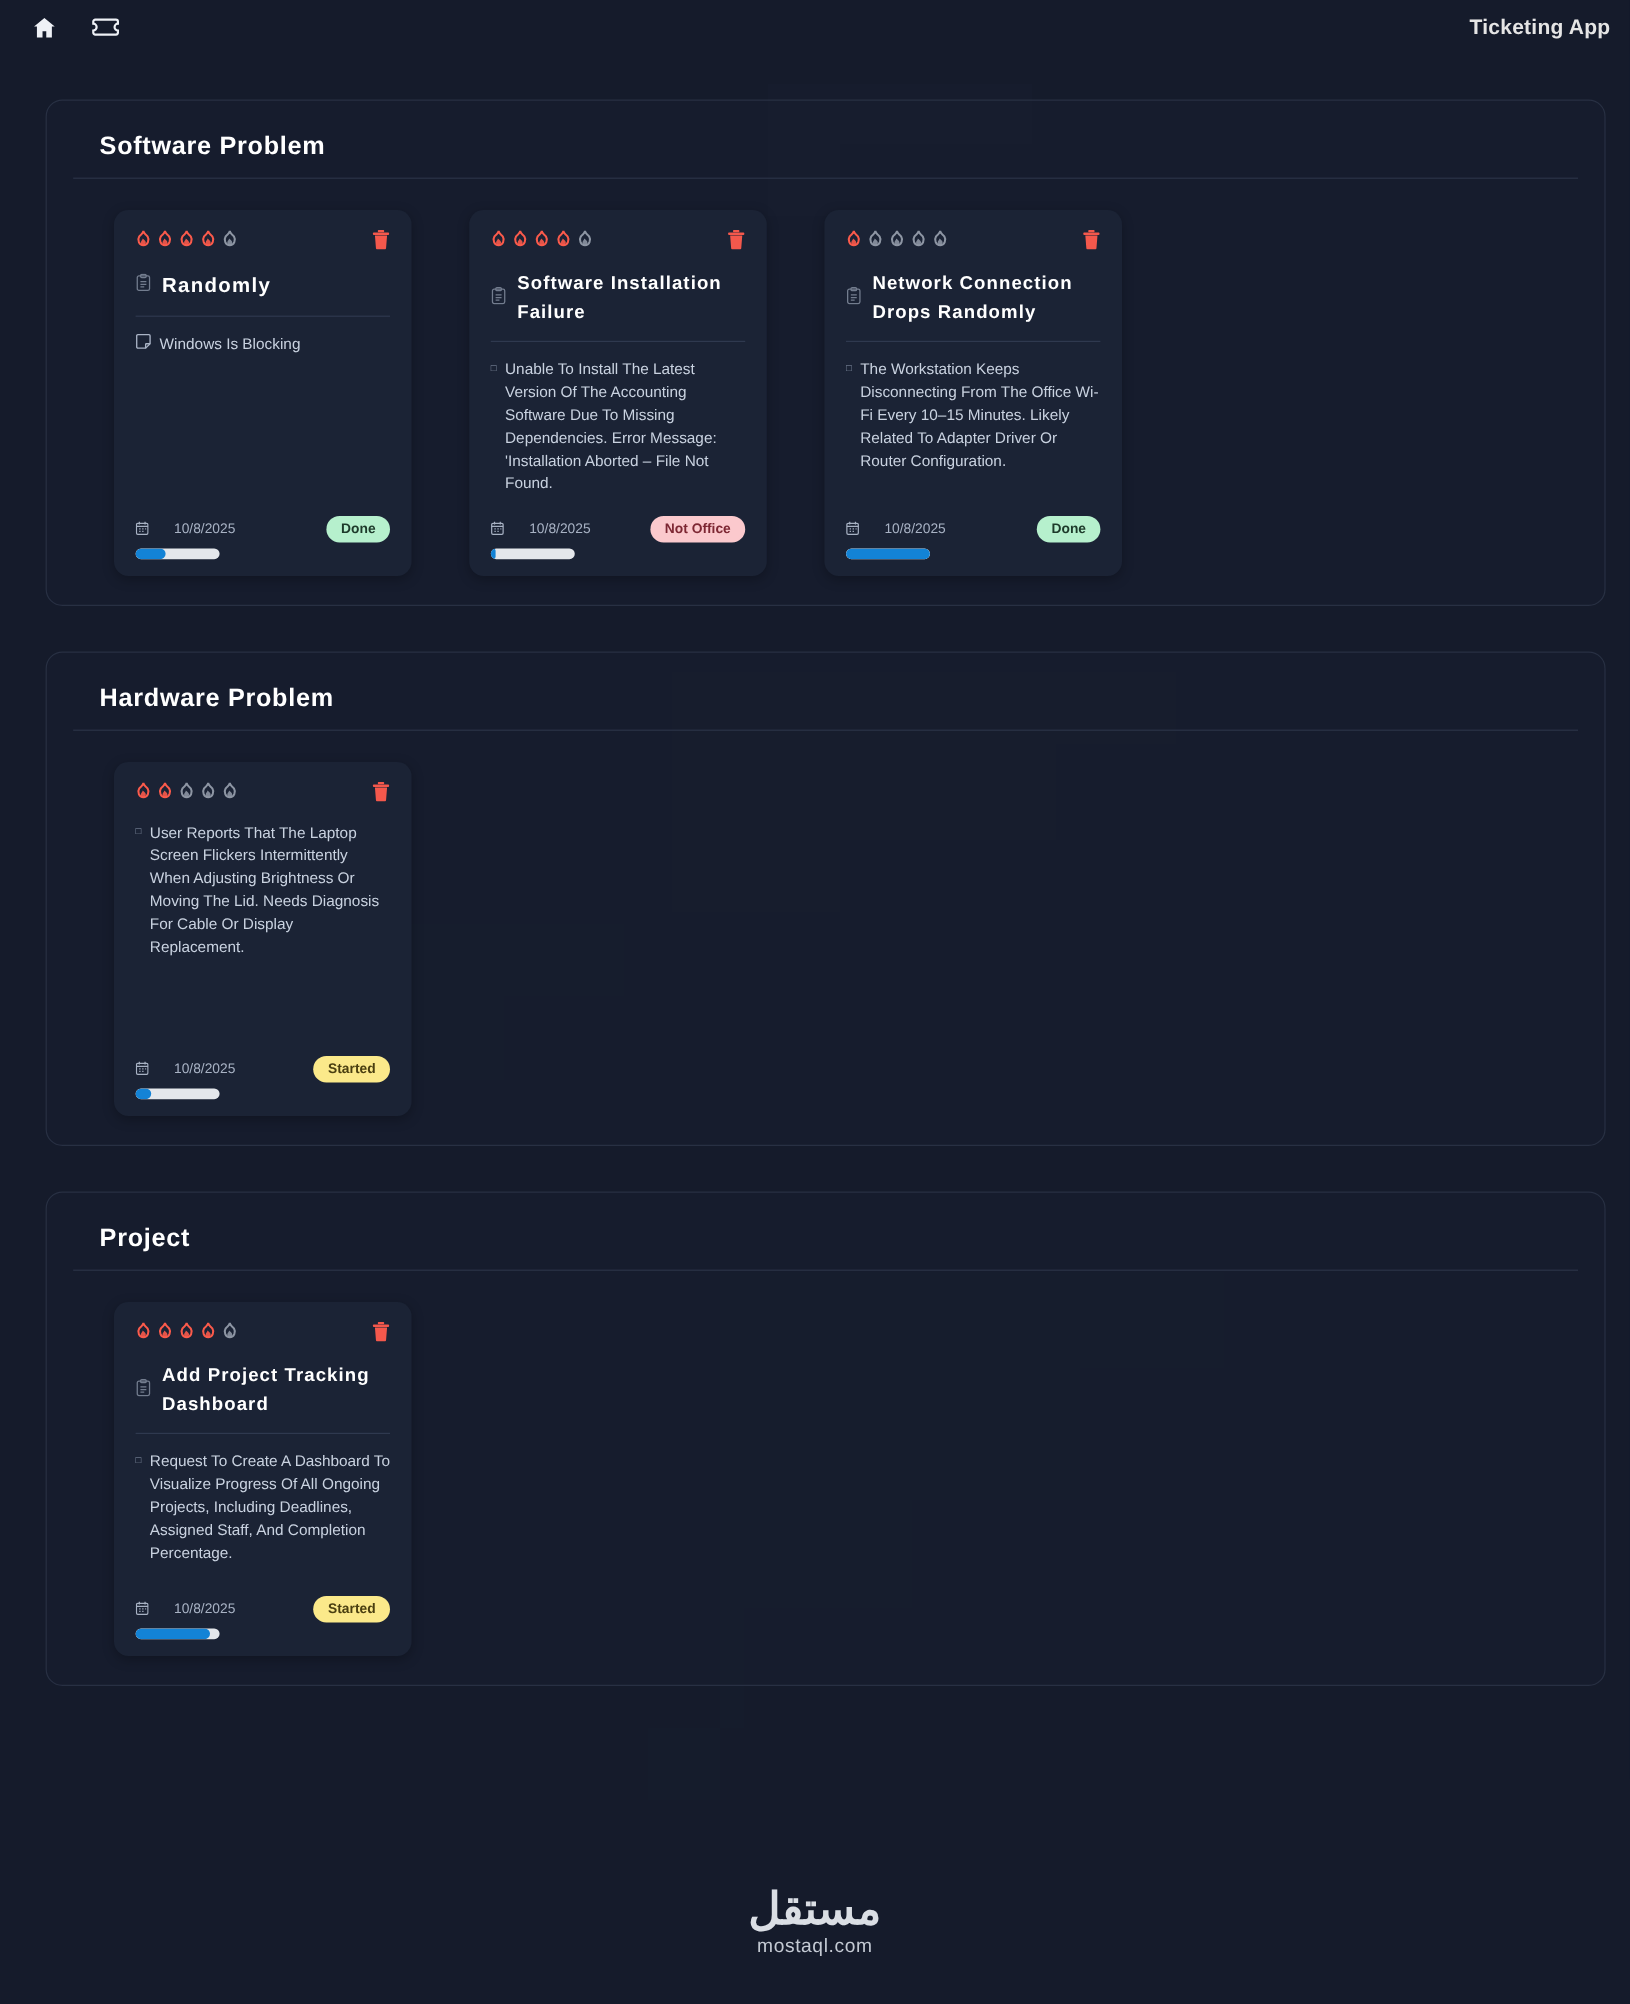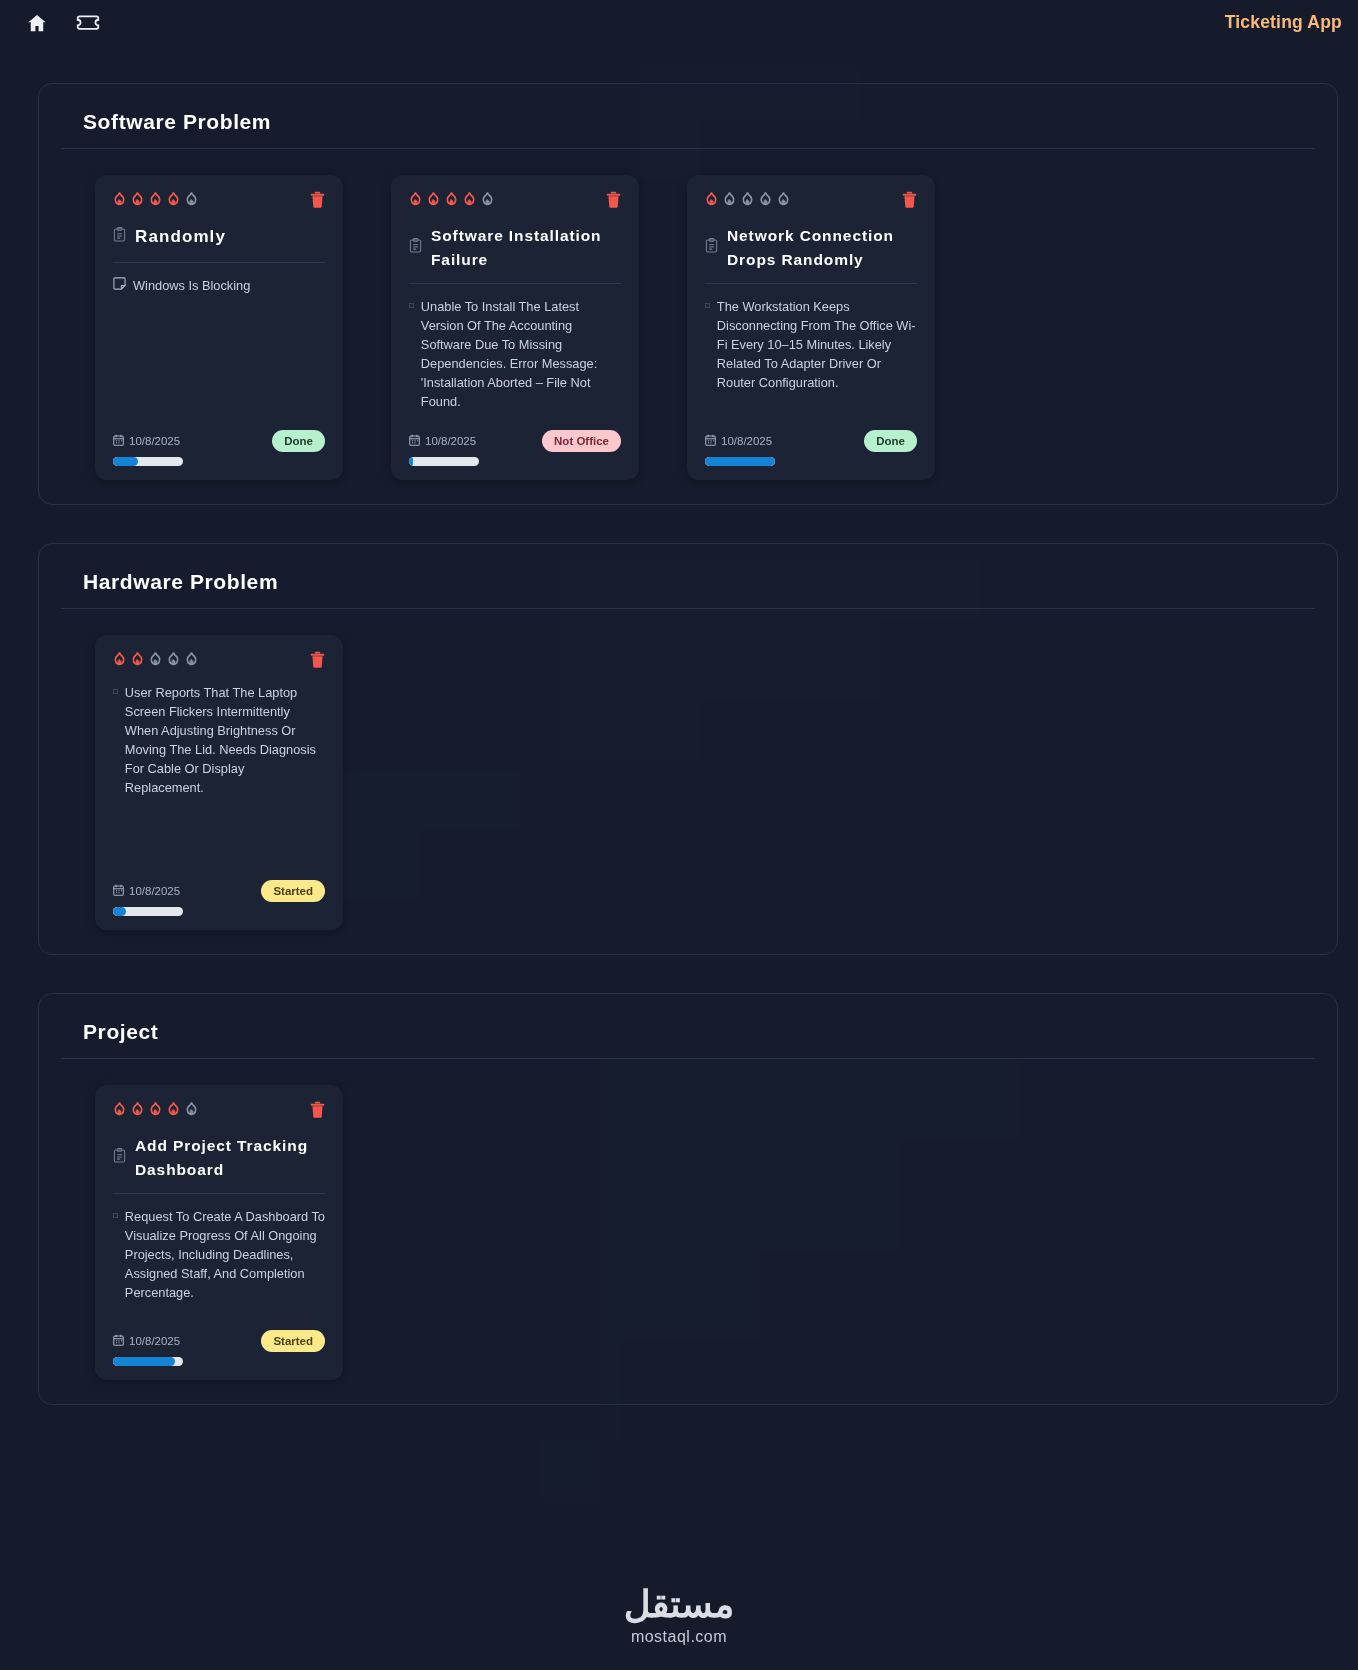--- a/index.html
+++ b/index.html
@@ -16,21 +16,21 @@
     height:45px; width:100%;
     background:#151b2b;
     display:flex; align-items:center;
     padding:0 16px 0 26px;
     position:relative; z-index:20;
   }
   .nav-icons{ display:flex; align-items:center; gap:28px; }
   .nav-ico{ display:flex; align-items:center; justify-content:center; cursor:pointer; }
   .nav-title{
     margin-left:auto;
-    color:#fdba74; font-size:17.5px; font-weight:bold;
+    color:#e5e5e5; font-size:17.5px; font-weight:bold;
     letter-spacing:.2px;
   }
 
   
   .page{ padding:38px 20px 0 38px; position:relative; z-index:5; }
   .section{
     border:1px solid #283043;
     border-radius:14px;
     background:rgba(26,33,50,.30);
     margin-bottom:38px;
@@ -85,41 +85,41 @@
     display:flex; gap:7px;
     color:#c9d2e0;
     font-size:12.8px; line-height:1.48;
     flex:1;
   }
   .desc-bullet{ color:#8b97ab; font-size:8px; line-height:1.9; flex:0 0 auto; }
 
   .card-foot{ margin-top:auto; padding-top:12px; }
   .foot-row{ display:flex; align-items:center; justify-content:space-between; }
   .date{
-    display:flex; align-items:center; gap:5px;
+    display:flex; align-items:center; gap:21px;
     color:#a8b2c4; font-size:11.5px;
   }
   .badge{
     font-size:11.5px; font-weight:bold;
     border-radius:13px;
     padding:5px 12px;
     white-space:nowrap;
   }
   .progress{
     margin-top:5px;
     width:70px; height:9px;
     background:#e4e7eb;
     border-radius:6px;
     overflow:hidden;
   }
   .progress-fill{ height:100%; background:#1383d6; border-radius:6px; }
 
   
   .watermark{
-    position:absolute; left:0; right:0; bottom:24px;
+    position:absolute; left:0; right:0; bottom:38px;
     display:flex; flex-direction:column; align-items:center; gap:2px;
     z-index:30; pointer-events:none;
   }
   .wm-ar{ color:#e9edf3; font-size:37px; font-weight:bold; letter-spacing:1px; opacity:.93; }
   .wm-en{ color:#d7dde6; font-size:16px; letter-spacing:.5px; opacity:.9; }
 
   
   .texture{ position:absolute; inset:0; z-index:0; pointer-events:none; opacity:.5; }
 </style>
 </head>

